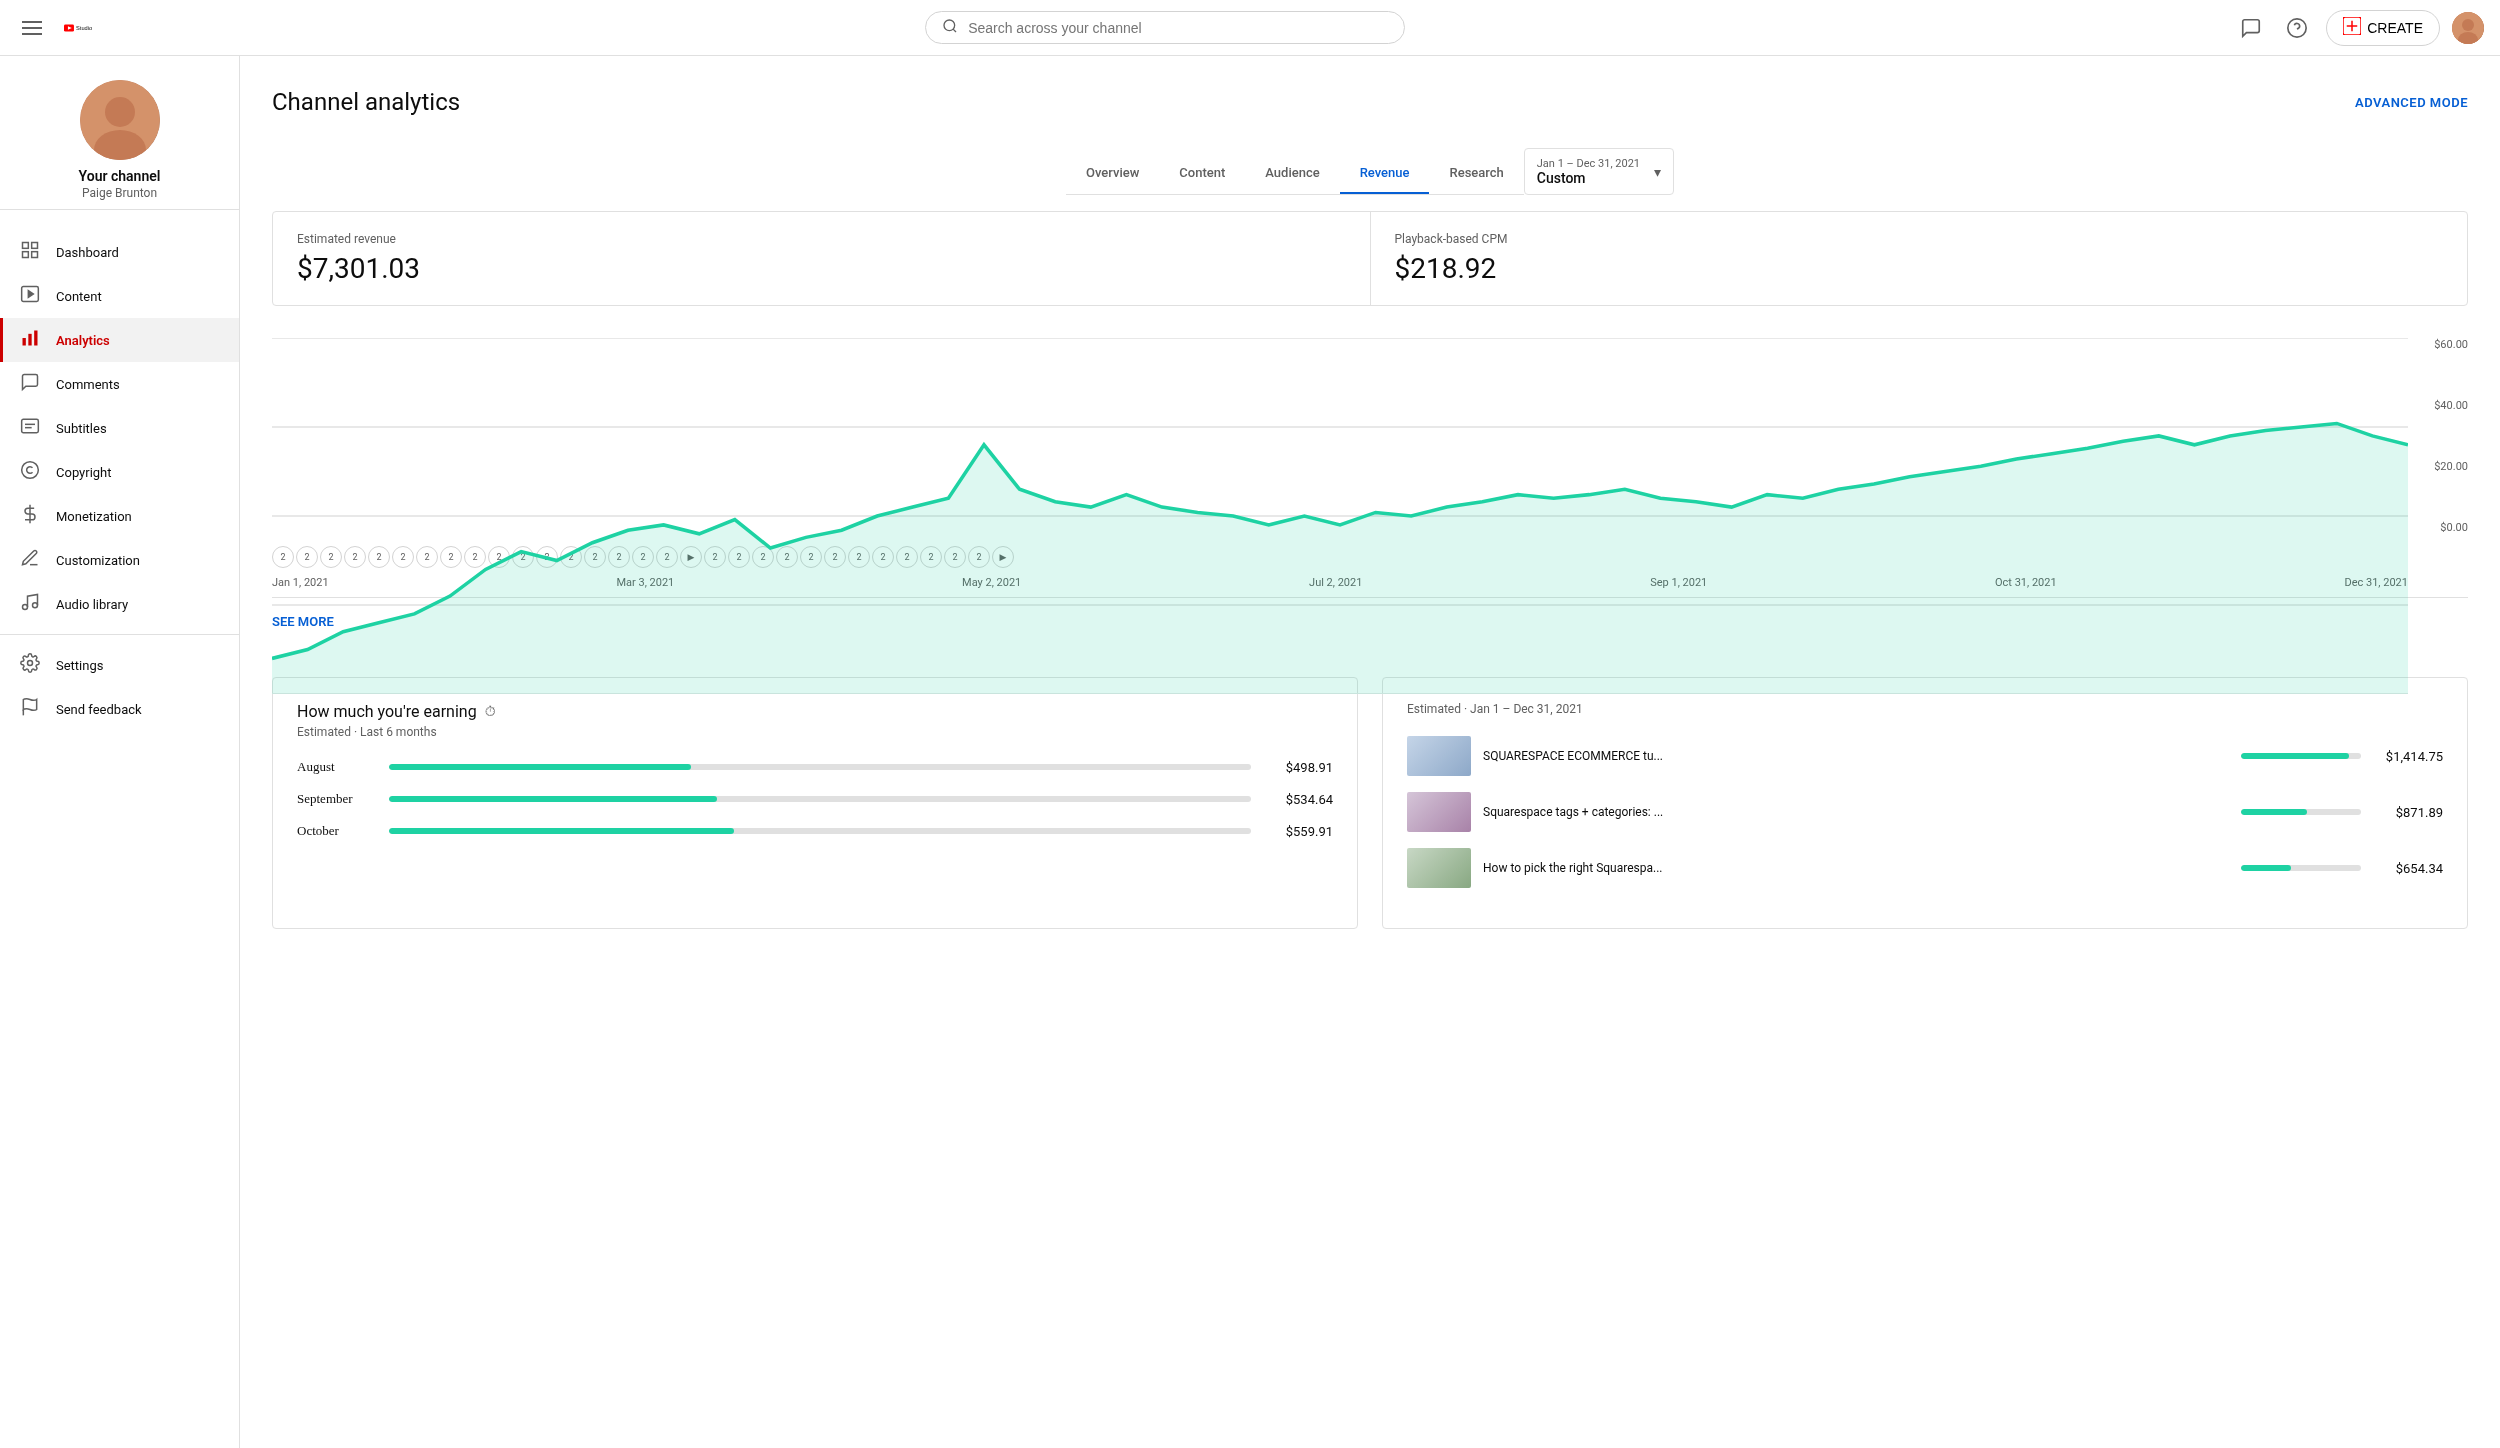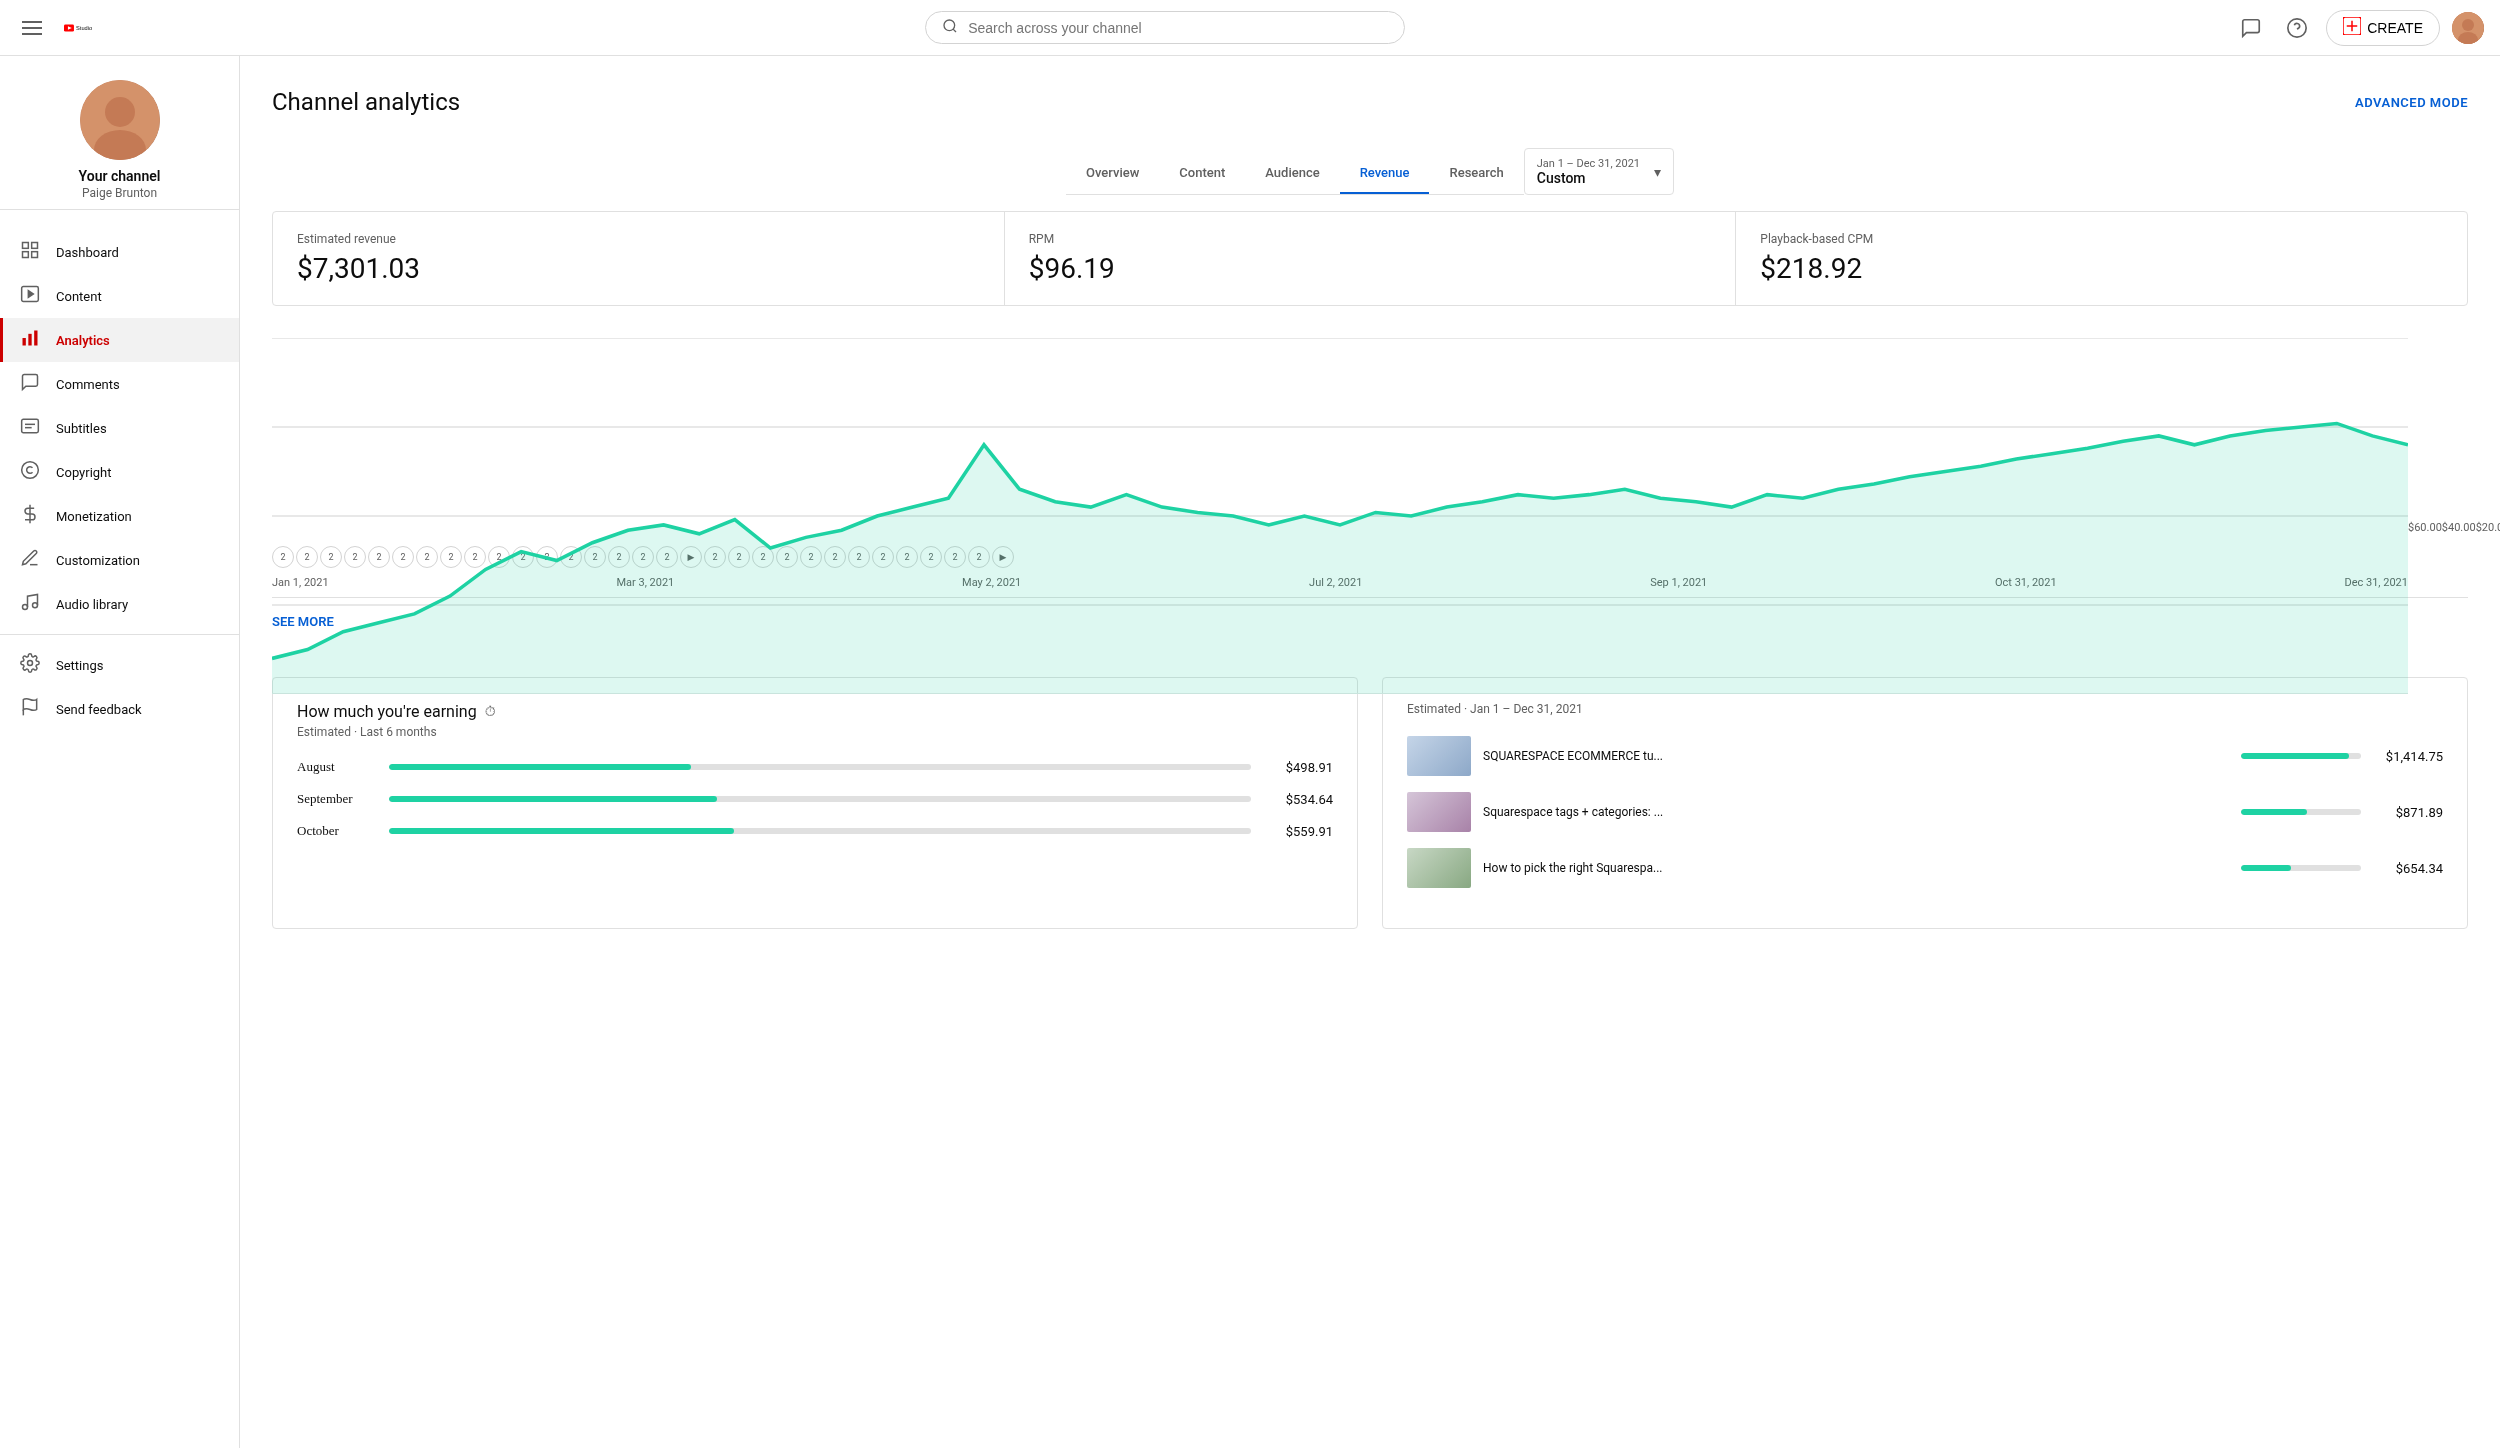--- a/index.html
+++ b/index.html
@@ -108,21 +108,21 @@
       flex: 1; padding: 20px 24px; border-right: 1px solid #e0e0e0;
       display: flex; flex-direction: column; gap: 6px;
     }
     .stat-item:last-child { border-right: none; }
     .stat-label { font-size: 12px; color: #606060; }
     .stat-value { font-size: 28px; font-weight: 400; }
 
     
     .chart-container { padding: 16px 0; }
     .chart-area { position: relative; height: 200px; margin: 0 0 8px 0; }
-    .chart-y-axis { position: absolute; right: 0; top: 0; bottom: 0; width: 60px; display: flex; flex-direction: row; justify-content: space-between; align-items: flex-end; font-size: 11px; color: #606060; padding-bottom: 4px; }
+    .chart-y-axis { position: absolute; right: 0; top: 0; bottom: 0; width: 60px; display: flex; flex-direction: column; justify-content: space-between; align-items: flex-end; font-size: 11px; color: #606060; padding-bottom: 4px; }
     .chart-svg { position: absolute; left: 0; right: 60px; top: 0; bottom: 0; }
     .chart-dates { display: flex; justify-content: space-between; font-size: 11px; color: #606060; margin-right: 60px; margin-top: 4px; }
     .timeline-strip { display: flex; align-items: center; gap: 2px; margin: 4px 0 8px 0; flex-wrap: nowrap; overflow: hidden; }
     .timeline-dot {
       width: 22px; height: 22px; border-radius: 50%; background: #fff;
       border: 1px solid #d3d3d3; display: flex; align-items: center;
       justify-content: center; font-size: 9px; color: #606060; cursor: pointer; flex-shrink: 0;
     }
     .see-more { color: #065fd4; font-size: 13px; font-weight: 600; cursor: pointer; padding: 8px 0; }
 
@@ -350,24 +350,20 @@
         </div>
       </div>
     </div>
 
     <div class="stats-row" id="stats-container">
         <div class="stat-item">
     <span class="stat-label">Estimated revenue</span>
     <span class="stat-value">$7,301.03</span>
   </div>
         <div class="stat-item">
-    <span class="stat-label">RPM</span>
-    <span class="stat-value">$96.19</span>
-  </div>
-        <div class="stat-item">
     <span class="stat-label">Playback-based CPM</span>
     <span class="stat-value">$218.92</span>
   </div>
       </div>
 
     <div class="chart-container">
       <div class="chart-area">
         <svg class="chart-svg" id="chart-svg" viewBox="0 0 1200 200" preserveAspectRatio="none">
 
           <line x1="0" y1="0" x2="1200" y2="0" stroke="#e8e8e8" stroke-width="1"></line>

